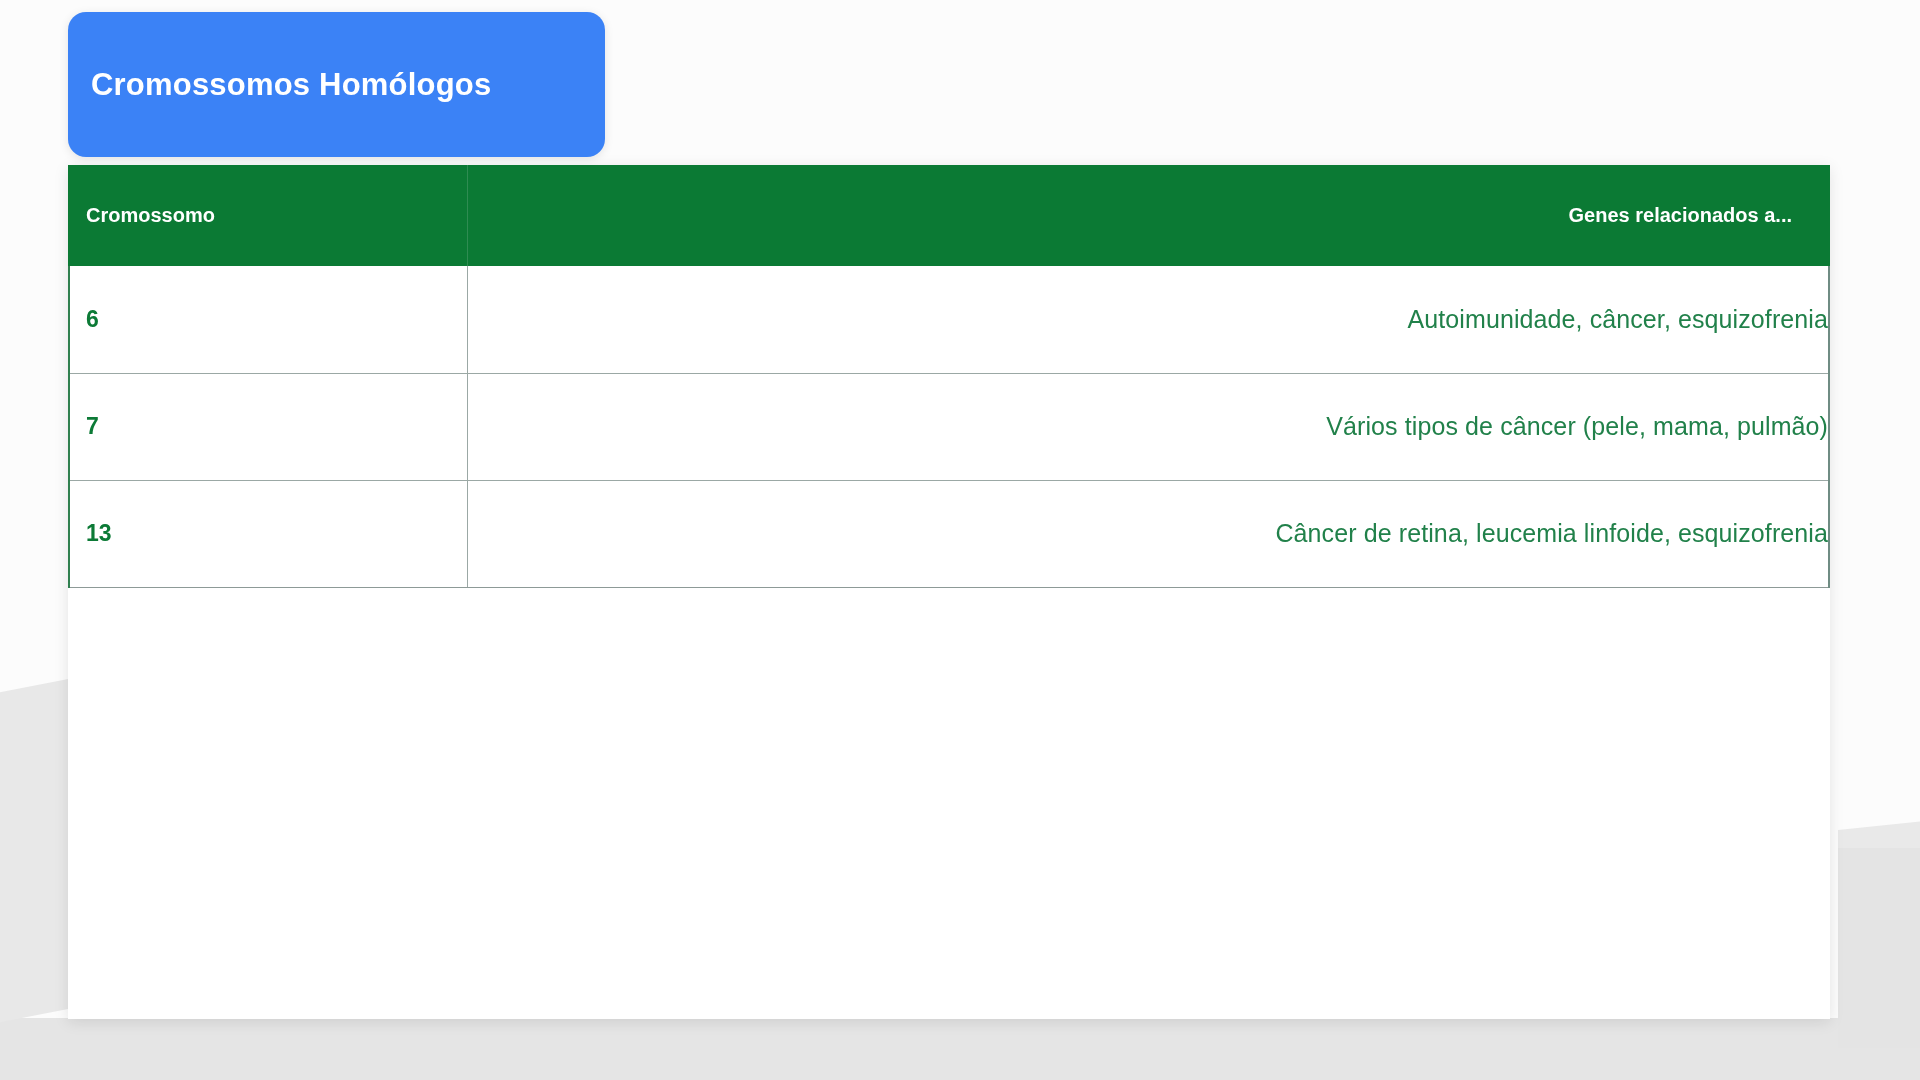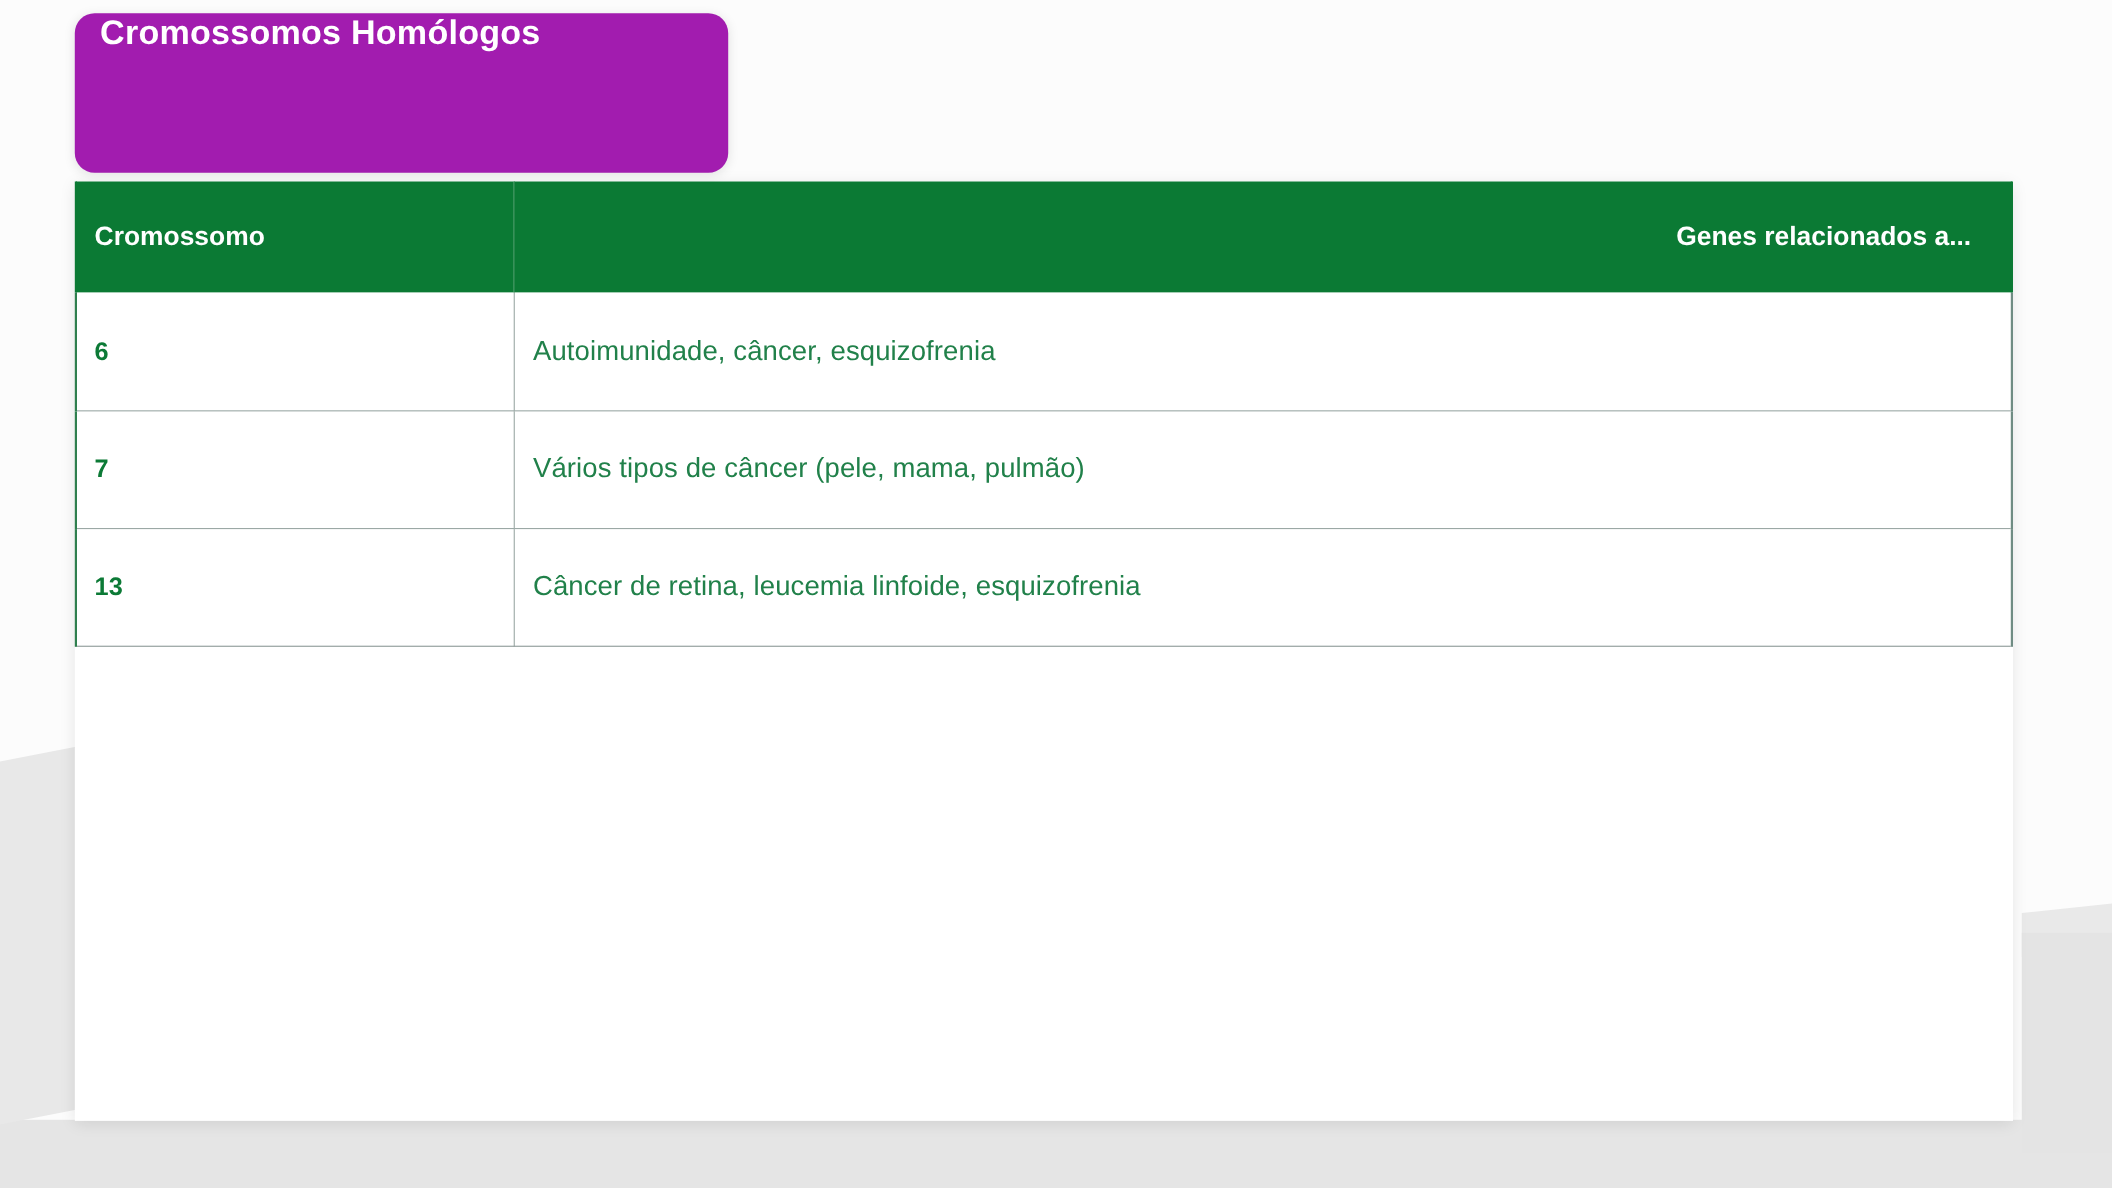--- a/index.html
+++ b/index.html
@@ -41,24 +41,25 @@
     width:120px; height:40px;
     background:#e9e9e9;
     transform:skewY(-6deg);
     transform-origin:left top;
   }
 
   
   .title-badge {
     position:absolute;
     left:68px; top:12px;
-    width:594px; height:145px;
-    background:#a21caf;
+    width:537px; height:145px;
+    background:#3b82f6;
     border-radius:18px;
     display:flex;
+    align-items:center;
     box-shadow:0 2px 10px rgba(0,0,0,0.10);
     z-index:5;
   }
   .title-badge-text {
     color:#ffffff;
     font-size:31px;
     font-weight:bold;
     letter-spacing:0.2px;
     padding-left:23px;
     white-space:nowrap;
@@ -78,21 +79,21 @@
     border-collapse:collapse;
     table-layout:fixed;
   }
   table.data-table col.c1 { width:398px; }
   table.data-table col.c2 { width:auto; }
 
   thead th {
     background:#0b7a34;
     color:#ffffff;
     height:101px;
-    font-size:24px;
+    font-size:20px;
     font-weight:bold;
     vertical-align:middle;
   }
   th.head-chromo {
     text-align:left;
     padding-left:16px;
     border-right:1px solid #2f8c52;
   }
   th.head-genes {
     text-align:right;
@@ -115,20 +116,21 @@
     border-right:1px solid #9ba8a5;
     border-left:2px solid #2f7f4e;
   }
   td.cell-genes {
     font-size:25px;
     font-weight:normal;
     color:#21814a;
     padding-left:17px;
     border-right:2px solid #6f8c83;
     letter-spacing:0.1px;
+    text-align:right;
   }
   thead th.head-chromo { border-left:2px solid #0b7a34; }
   thead th.head-genes  { border-right:2px solid #0b7a34; }
 </style>
 </head>
 <body>
 
 <div id="stage">
 
   <div class="bg-band-bottom"></div>

